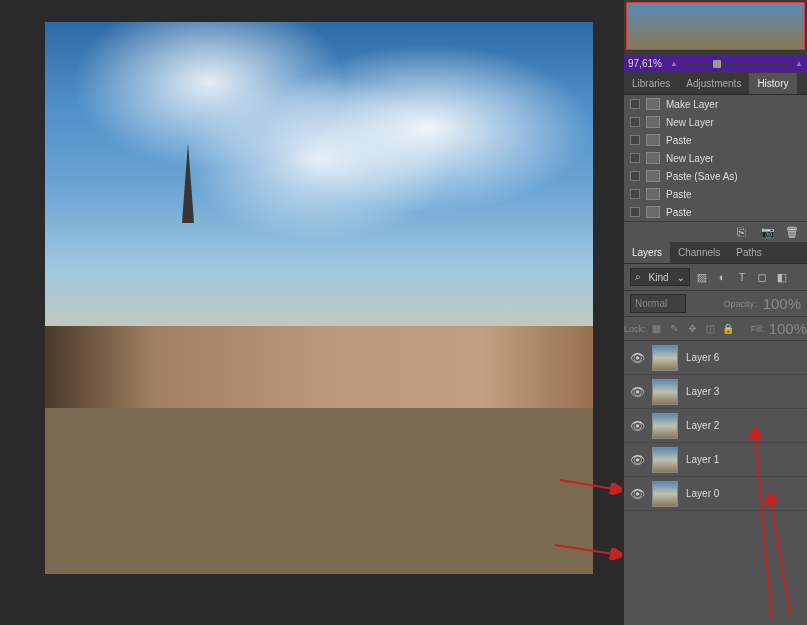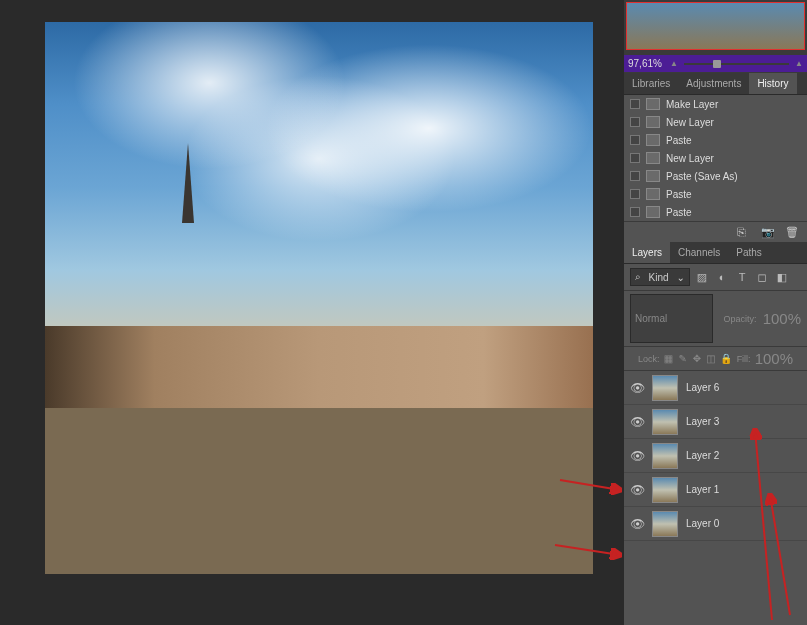--- a/index.html
+++ b/index.html
@@ -34,25 +34,25 @@
   .hist-label { color:#ddd; font-size:10px; }
 
   .hist-footer { display:flex; justify-content:flex-end; gap:10px; padding:4px 8px; background:#535353; border-top:1px solid #3a3a3a; }
   .hist-footer .ico { width:14px; height:12px; color:#ccc; font-size:11px; cursor:pointer; }
 
   .layer-filter { display:flex; align-items:center; gap:4px; padding:4px 6px; background:#535353; border-bottom:1px solid #3a3a3a; }
   .kind-sel { display:flex; align-items:center; gap:4px; background:#3a3a3a; padding:2px 4px; border:1px solid #2a2a2a; font-size:10px; color:#ccc; width:60px; justify-content:space-between; }
   .filter-ico { width:16px; height:14px; color:#bbb; font-size:11px; display:flex; align-items:center; justify-content:center; cursor:pointer; }
 
   .blend-row { display:flex; align-items:center; padding:3px 6px; gap:6px; background:#535353; border-bottom:1px solid #3a3a3a; }
-  .blend-sel { background:#404040; color:#888; font-size:10px; padding:18px 4px; border:1px solid #2a2a2a; width:83px; }
+  .blend-sel { background:#404040; color:#888; font-size:10px; padding:3px 4px; border:1px solid #2a2a2a; width:56px; }
   .opac-lbl { color:#888; font-size:9px; margin-left:auto; }
   .opac-val { color:#888; font-size:15px; }
 
-  .lock-row { display:flex; align-items:center; padding:3px 14px; gap:4px; font-size:9px; color:#888; border-bottom:1px solid #3a3a3a; }
+  .lock-row { display:flex; align-items:center; padding:3px 0; gap:4px; font-size:9px; color:#888; border-bottom:1px solid #3a3a3a; }
   .lock-ico { width:14px; font-size:10px; color:#888; text-align:center; }
   .fill-lbl { margin-left:auto; }
 
   .layers-list { background:#535353; }
   .layer-row { display:flex; align-items:center; padding:4px 6px; gap:8px; border-bottom:1px solid #474747; height:34px; }
   .eye { width:14px; color:#ccc; font-size:12px; cursor:pointer; text-align:center; }
   .layer-thumb { width:26px; height:26px; background:linear-gradient(to bottom,#5a8ab0 0%,#c0c0b0 50%,#8a7858 100%); border:1px solid #888; }
   .layer-name { color:#ddd; font-size:10px; }
 
   .annot-arrow { position:absolute; stroke:#c62222; stroke-width:2; fill:#c62222; pointer-events:none; }

